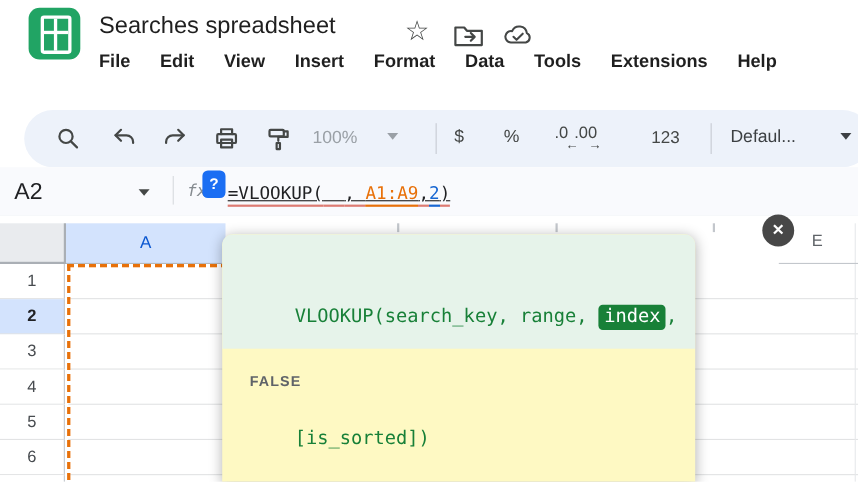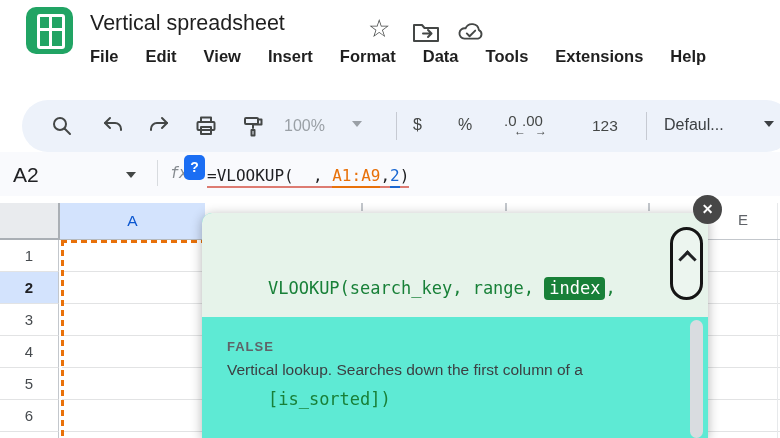--- a/index.html
+++ b/index.html
@@ -32,21 +32,21 @@
   .dec-arrow{position:absolute;font-size:12px;top:12px;color:#444746;}
   .num123{left:592px;top:117px;font-size:15.5px;color:#444746;}
   .font-name{left:664px;top:116px;font-size:16px;color:#3c4043;}
 
   
   .fbar{left:0;top:152px;width:780px;height:44px;background:#f9fafd;border-bottom:1px solid #e7eaee;}
   .namebox{left:13px;top:163px;font-size:21px;color:#202124;}
   .fx{left:170px;top:164px;font-size:15px;font-style:italic;color:#868b90;}
   .fx-badge{left:184px;top:155px;width:21px;height:25px;background:#1b6ef3;border-radius:5px;color:#fff;
             font-size:14px;font-weight:bold;text-align:center;line-height:25px;z-index:2;}
-  .formula{left:207px;top:166px;font-size:16px;white-space:pre;z-index:1;}
+  .formula{left:207px;top:166px;font-size:16px;white-space:pre;z-index:1;text-decoration:underline;}
   .formula span{border-bottom:2px solid #dd7b72;padding-bottom:1px;}
   .seg-dark{color:#202124;}
   .seg-orange{color:#e8710a;border-bottom-color:#e8710a !important;}
   .seg-blue{color:#1967d2;border-bottom-color:#1967d2 !important;}
 
   
   .grid{left:0;top:196px;width:780px;height:242px;background:#fff;}
   .gline-h{position:absolute;left:62px;width:718px;height:1px;background:#e2e3e4;z-index:1;}
   .gline-v{position:absolute;top:7px;width:1px;height:235px;background:#e7e9eb;z-index:1;}
   .corner{left:0;top:7px;width:60px;height:37px;background:#e9ebee;border-right:2px solid #aaafb5;border-bottom:2px solid #aaafb5;box-sizing:border-box;z-index:4;}
@@ -59,21 +59,21 @@
            box-sizing:border-box;text-align:center;line-height:32px;font-size:15px;color:#474b4f;z-index:3;}
   .rowhead.sel{background:#d3e3fd;color:#202124;font-weight:bold;}
   .dash-v{left:61px;top:44px;width:3px;height:198px;z-index:4;
           background:repeating-linear-gradient(180deg,#e8710a 0 6px,transparent 6px 10px);}
   .dash-h{left:61px;top:44px;width:144px;height:3px;z-index:4;
           background:repeating-linear-gradient(90deg,#e8710a 0 6px,transparent 6px 10px);}
   .cellA2{left:60px;top:73px;width:150px;height:35px;background:#fff;border:3px solid #0b57d0;box-sizing:border-box;
           z-index:5;font-size:16px;line-height:29px;color:#202124;padding-left:4px;overflow:hidden;white-space:pre;}
 
   
-  .popup{left:202px;top:213px;width:506px;height:225px;background:#5eead4;border-radius:10px 10px 0 0;
+  .popup{left:202px;top:213px;width:430px;height:225px;background:#fef9c3;border-radius:10px 10px 0 0;
          box-shadow:0 2px 12px rgba(0,0,0,.3);z-index:10;overflow:hidden;}
   .pop-head{position:absolute;left:0;top:0;width:100%;height:104px;background:#e6f3ea;box-sizing:border-box;
             padding:20px 0 0 25px;font-size:17px;line-height:37px;color:#188038;white-space:pre;}
   .chip{background:#188038;color:#fff;padding:1px 5px 2px 5px;border-radius:4px;}
   .collapse{position:absolute;left:468px;top:14px;width:33px;height:73px;border:3px solid #151515;border-radius:17px;
             background:#ecf5ef;box-sizing:border-box;z-index:11;}
   .chev-up{position:absolute;left:8px;top:23px;width:10px;height:10px;border-top:3px solid #202124;border-right:3px solid #202124;
            transform:rotate(-45deg);}
   .pop-body{position:absolute;left:0;top:104px;width:100%;padding-left:25px;box-sizing:border-box;}
   .sec-label{margin-top:14px;font-size:13px;font-weight:bold;letter-spacing:1px;color:#5f6368;}
@@ -82,21 +82,21 @@
   .scroll-thumb{position:absolute;left:488px;top:107px;width:13px;height:118px;background:#d9dce0;border-radius:7px;z-index:11;}
   .close-btn{left:693px;top:195px;width:29px;height:29px;border-radius:50%;background:#474747;color:#fff;z-index:12;
              text-align:center;line-height:29px;font-size:14px;font-weight:bold;}
 </style>
 </head>
 <body>
 
 <div class="abs logo">
     <div class="logo-inner"></div>
   </div>
-<div class="abs doc-title">Vertical spreadsheet</div>
+<div class="abs doc-title">Searches spreadsheet</div>
 <div class="abs star">☆</div>
 <div class="abs" style="left:411px;top:19px;">
   <svg class="tb-icon" viewBox="0 0 30 26" style="stroke:#444746;fill:none;stroke-width:2;stroke-linecap:round;stroke-linejoin:round;">
     <path d="M3 6 h8 l2.5 3 H27 v13 H3 z"></path>
       <path d="M12 14.5 h8 M17 11 l3.5 3.5 L17 18"></path>
   </svg>
 </div>
 <div class="abs" style="left:456px;top:19px;">
   <svg class="tb-icon" viewBox="0 0 32 26" style="stroke:#444746;fill:none;stroke-width:2;stroke-linecap:round;stroke-linejoin:round;">
     <path d="M9 20 a5.5 5.5 0 1 1 1.2-10.9 A7.5 7.5 0 0 1 24.5 11 a4.8 4.8 0 0 1-1 9 z"></path>
@@ -210,17 +210,16 @@
   <div class="pop-head mono">
     <span>VLOOKUP(search_key, range, </span><span class="chip">index</span><span>,</span>
     <br>
     <span>[is_sorted])</span>
   </div>
   <div class="collapse">
     <div class="chev-up"></div>
   </div>
   <div class="pop-body">
     <div class="sec-label" style="margin-top:22px;">FALSE</div>
-    <div class="about-text">Vertical lookup. Searches down the first column of a</div>
   </div>
   <div class="scroll-thumb"></div>
 </div>
 <div class="abs close-btn">✕</div>
 
 </body></html>

